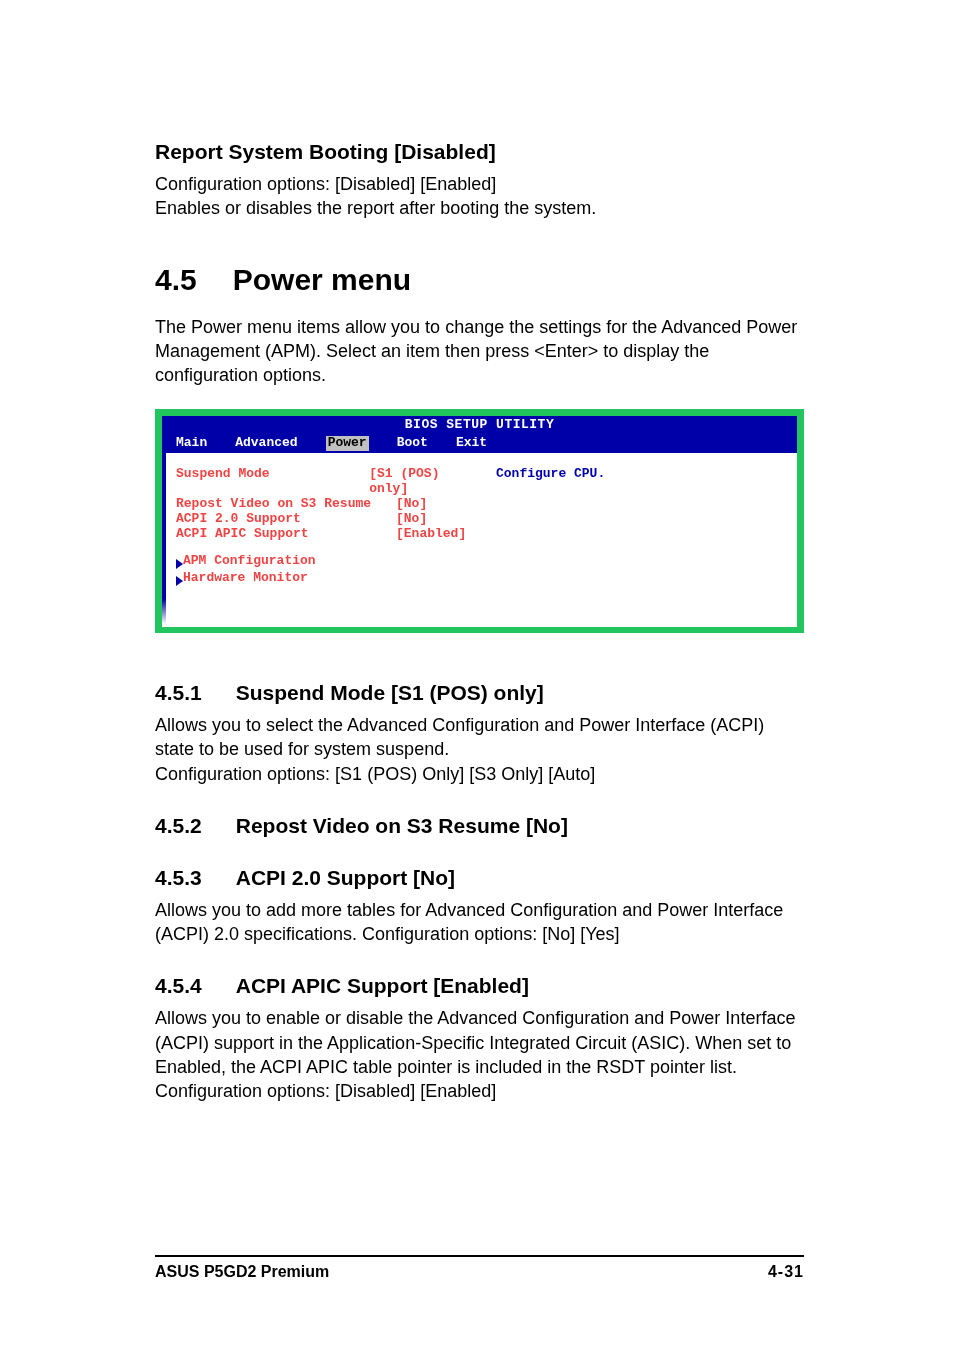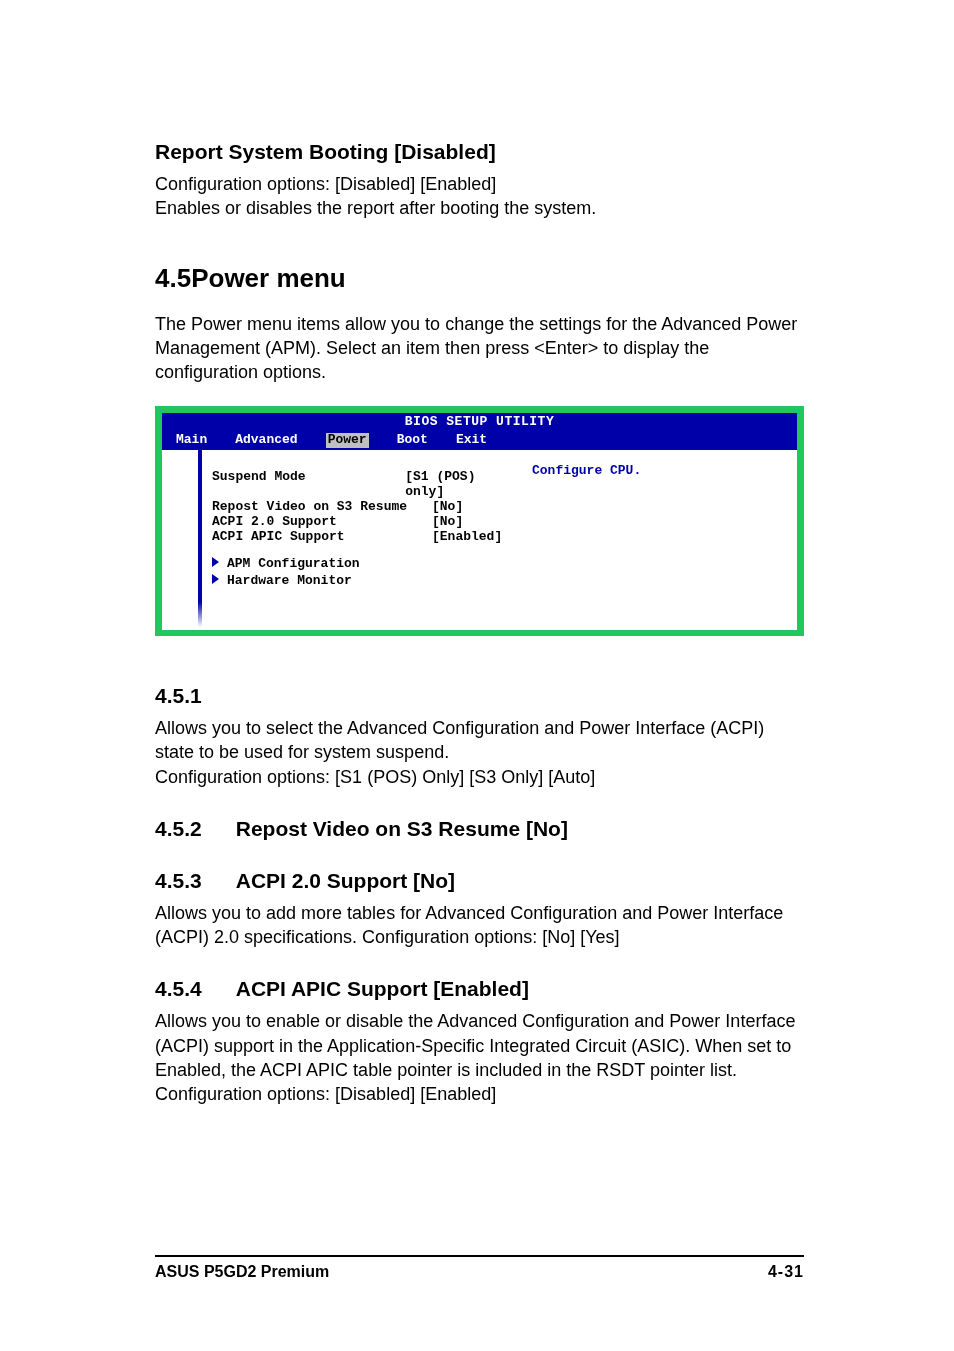--- a/index.html
+++ b/index.html
@@ -2,34 +2,34 @@
 <html><head>
 <meta charset="utf-8">
 <style>
   * { margin: 0; padding: 0; box-sizing: border-box; }
   html, body { width: 954px; height: 1351px; background: #fff; font-family: Arial, Helvetica, sans-serif; color: #000; }
   .page { padding: 140px 150px 0 155px; position: relative; height: 100%; }
 
   .h3 { font-size: 21px; font-weight: bold; margin-bottom: 8px; }
   .p  { font-size: 18px; line-height: 1.35; }
 
-  .sec-heading { display: flex; font-size: 26px; font-weight: bold; margin: 42px 0 18px 0; }
+  .sec-heading { display: flex; gap: 36px; font-size: 30px; font-weight: bold; margin: 42px 0 18px 0; }
   .sub-heading { display: flex; gap: 34px; font-size: 21px; font-weight: bold; margin: 28px 0 8px 0; }
 
   
   .bios { margin: 22px 0 0 0; font-family: "Courier New", monospace; font-size: 13px; font-weight: bold; line-height: 1.15; border: 7px solid #22c55e; }
   .bios-title { background: #0000a8; color: #fff; text-align: center; padding: 2px 0 1px 0; letter-spacing: 0.5px; }
   .bios-tabs  { background: #0000a8; color: #fff; display: flex; gap: 28px; padding: 2px 0 2px 14px; }
   .bios-tabs .tab { color: #fff; }
   .bios-tabs .tab.selected { background: #c0c0c0; color: #000; padding: 0 2px; }
   .bios-body { display: flex; background: #fff; }
-  .bios-left { flex: 0 0 310px; padding: 20px 0 40px 10px; border-left: 4px solid #0000a8; color: #000000; margin-left: 36px; }
+  .bios-left { flex: 0 0 310px; padding: 14px 0 40px 10px; border-left: 4px solid #0000a8; color: #ef4444; }
   .bios-left .kv { display: flex; }
   .bios-left .k { width: 220px; }
-  .bios-left .sub { display: flex; align-items: flex-start; gap: 8px; margin-top: 2px; }
+  .bios-left .sub { display: flex; align-items: flex-end; margin-top: 2px; }
   .tri { display:inline-block; width:0; height:0; border-top:5px solid transparent; border-bottom:5px solid transparent; border-left:7px solid #0000a8; }
   .bios-right { flex: 1; padding: 14px 10px 40px 24px; color: #0000a8; background: #fff; }
   .bios-body-wrap { position: relative; }
   .bios-fade { position: absolute; left: 0; right: 0; bottom: -1px; height: 28px; background: linear-gradient(to bottom, rgba(255,255,255,0) 0%, #fff 90%); pointer-events: none; }
 
   .footer { position: absolute; left: 155px; right: 150px; bottom: 70px; }
   .footer-rule { height: 2px; background: #000; margin-bottom: 6px; }
   .footer-row { display: flex; justify-content: space-between; font-size: 16px; align-items: flex-end; }
   .footer-left { font-weight: bold; }
   .footer-right { font-weight: bold; letter-spacing: 1px; }
@@ -88,20 +88,21 @@
             </div>
         </div>
         <div class="bios-right">Configure CPU.</div>
       </div>
       <div class="bios-fade"></div>
     </div>
   </div>
 
   <div class="sub-heading" style="margin-top:48px">
     <span>4.5.1</span>
+    <span>Suspend Mode [S1 (POS) only]</span>
   </div>
   <div class="p">Allows you to select the Advanced Configuration and Power Interface (ACPI) state to be used for system suspend.</div>
   <div class="p">Configuration options: [S1 (POS) Only] [S3 Only] [Auto]</div>
 
   <div class="sub-heading">
     <span>4.5.2</span>
     <span>Repost Video on S3 Resume [No]</span>
   </div>
 
   <div class="sub-heading">

